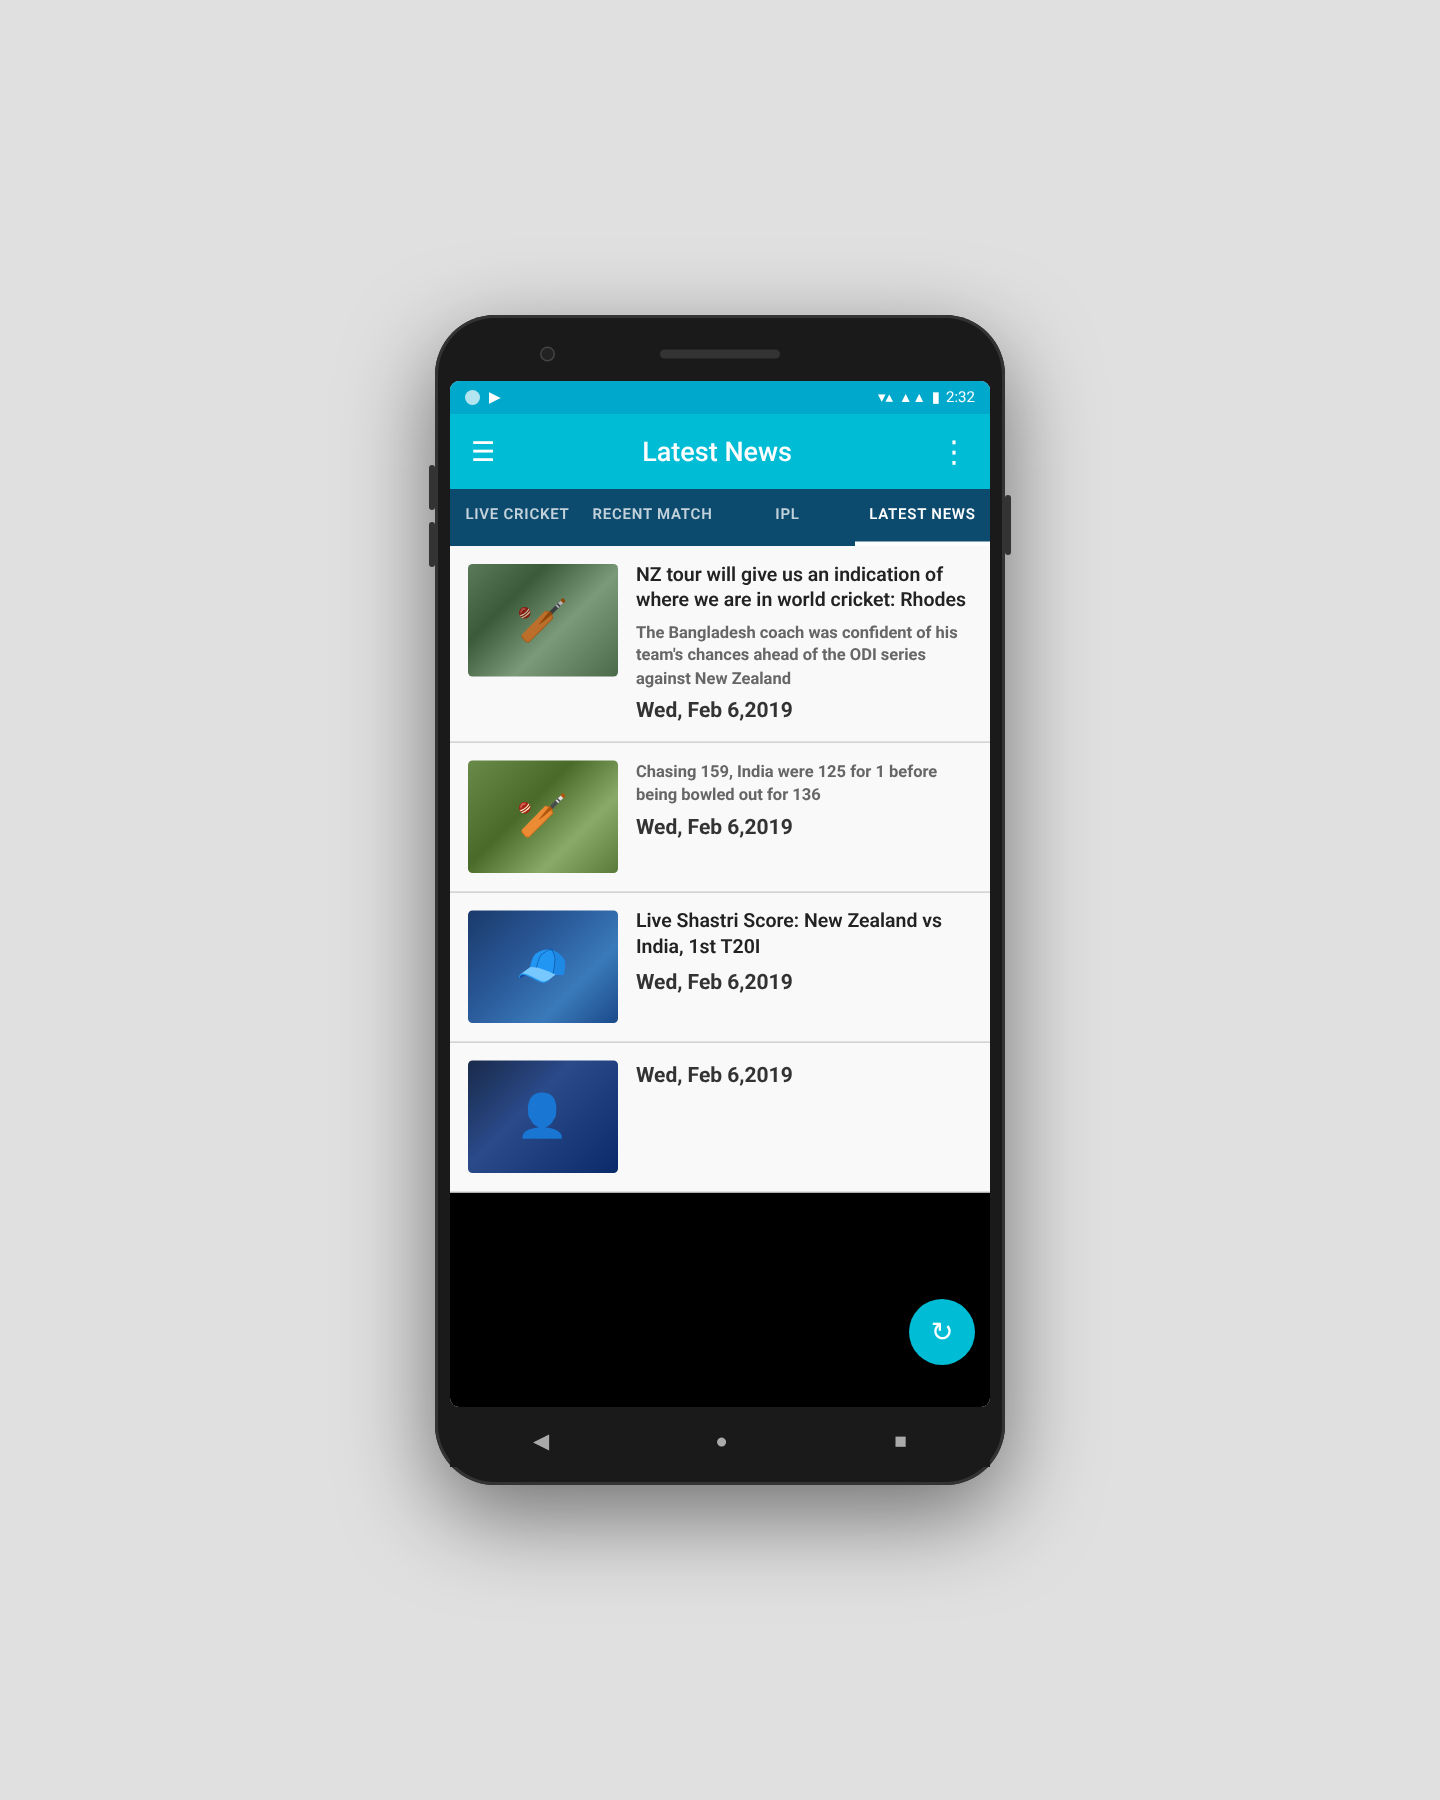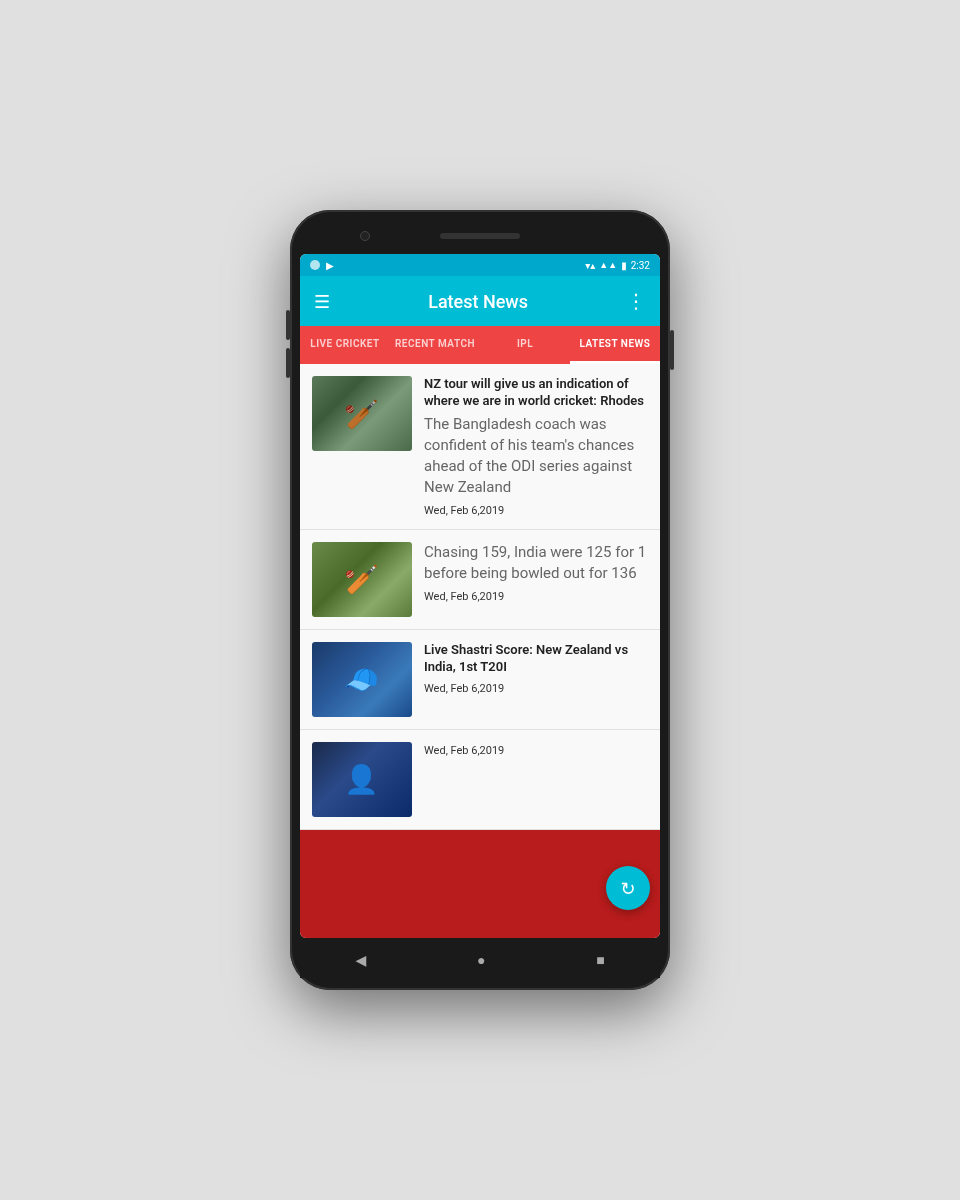--- a/index.html
+++ b/index.html
@@ -122,21 +122,21 @@
     }
 
     .more-icon {
       color: white;
       font-size: 20px;
       cursor: pointer;
     }
 
     
     .tab-bar {
-      background: #ef4444;
+      background: #0c4a6e;
       display: flex;
       height: 38px;
       overflow: hidden;
     }
 
     .tab-item {
       flex: 1;
       display: flex;
       align-items: center;
       justify-content: center;
@@ -151,21 +151,21 @@
 
     .tab-item.active {
       color: white;
       border-bottom: 3px solid white;
     }
 
     
     .news-list {
       flex: 1;
       overflow-y: auto;
-      background: #b91c1c;
+      background: #000000;
     }
 
     .news-item {
       background: #f9f9f9;
       display: flex;
       padding: 12px;
       gap: 12px;
       border-bottom: 1px solid #e0e0e0;
     }
 
@@ -240,28 +240,29 @@
     }
 
     .news-title {
       font-size: 13px;
       font-weight: 600;
       color: #222;
       line-height: 1.3;
     }
 
     .news-summary {
-      font-size: 15px;
+      font-size: 11px;
       color: #666;
       line-height: 1.4;
+      font-weight: bold;
     }
 
     .news-date {
-      font-size: 11px;
-      font-weight: 400;
+      font-size: 14px;
+      font-weight: 700;
       color: #333;
       margin-top: 2px;
     }
 
     
     .fab {
       position: absolute;
       bottom: 80px;
       right: 20px;
       width: 44px;

